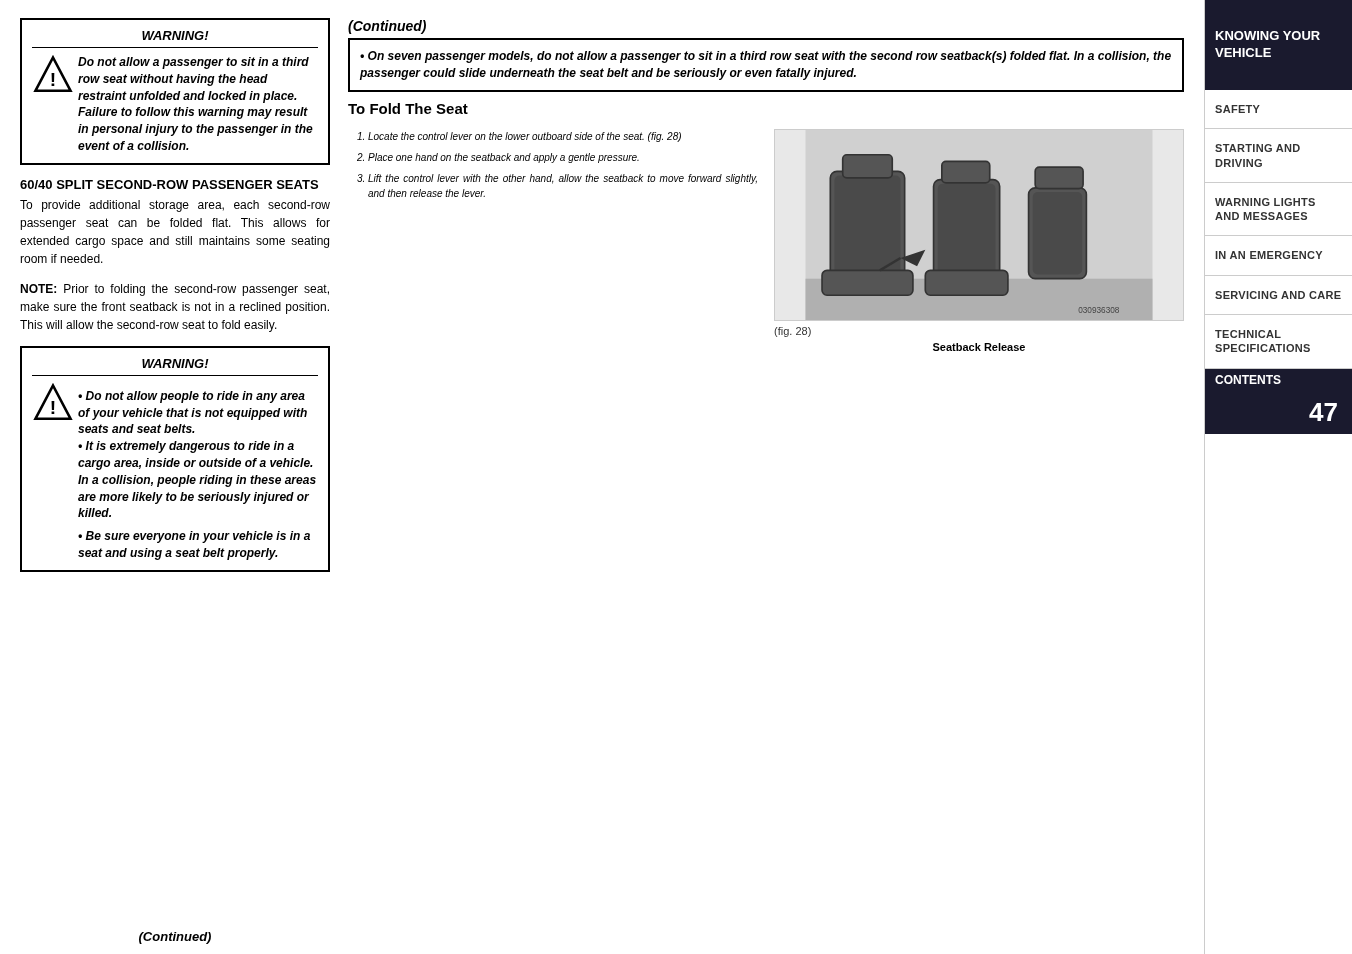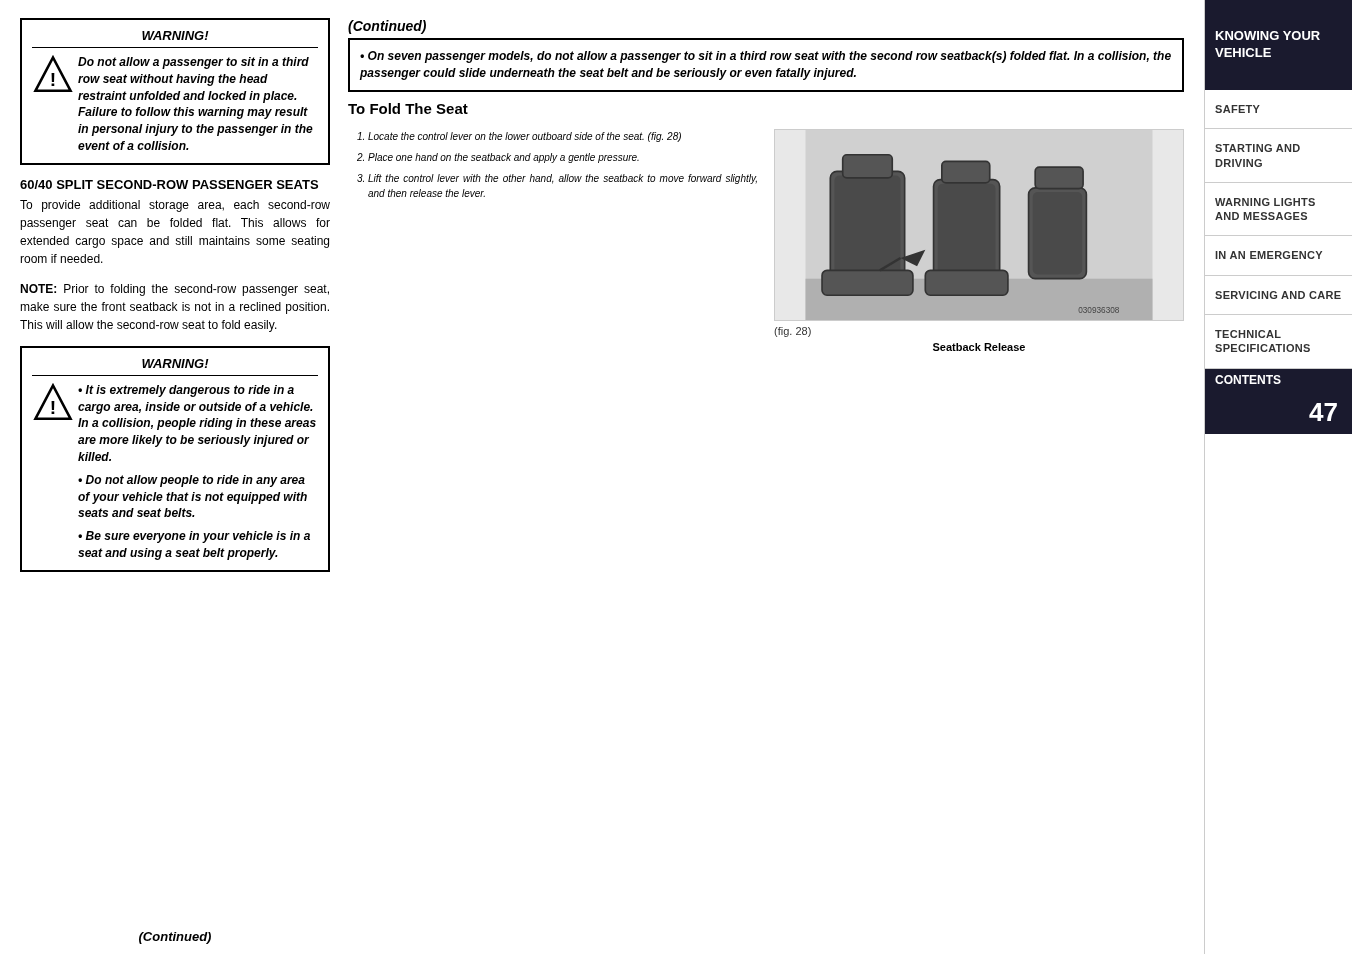--- a/index.html
+++ b/index.html
@@ -248,22 +248,22 @@
     <div class="warning-box">
       <div class="warning-header">WARNING!</div>
       <div class="warning-body">
         <div class="warning-icon">
           <svg viewBox="0 0 48 48" width="42" height="42">
             <polygon points="24,4 44,42 4,42" fill="none" stroke="#000" stroke-width="3"></polygon>
             <text x="24" y="36" text-anchor="middle" font-size="22" font-weight="bold" fill="#000">!</text>
           </svg>
         </div>
         <div>
+          <p class="warning-text" style="margin-top:6px">• <span>Do not allow people to ride in any area of your vehicle that is not equipped with seats and seat belts.</span></p>
           <p class="warning-text">• <span>It is extremely dangerous to ride in a cargo area, inside or outside of a vehicle. In a collision, people riding in these areas are more likely to be seriously injured or killed.</span></p>
-          <p class="warning-text" style="margin-top:6px">• <span>Do not allow people to ride in any area of your vehicle that is not equipped with seats and seat belts.</span></p>
           <p class="warning-text" style="margin-top:6px">• <span>Be sure everyone in your vehicle is in a seat and using a seat belt properly.</span></p>
         </div>
       </div>
     </div>
 
     <div class="bottom-continued">(Continued)</div>
   </div>
 
   <div class="right-column">
     <div class="right-column-inner">

